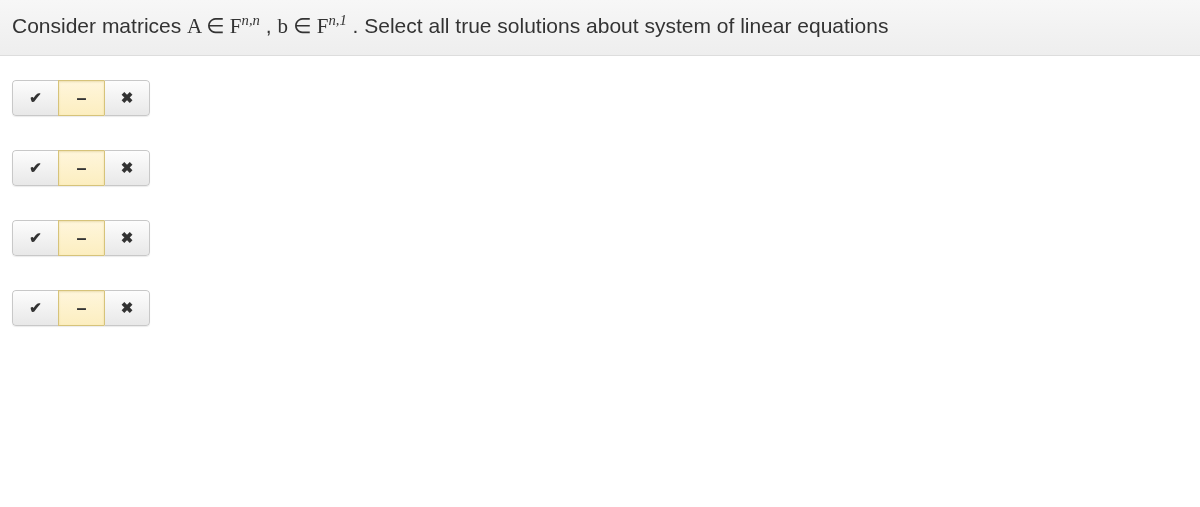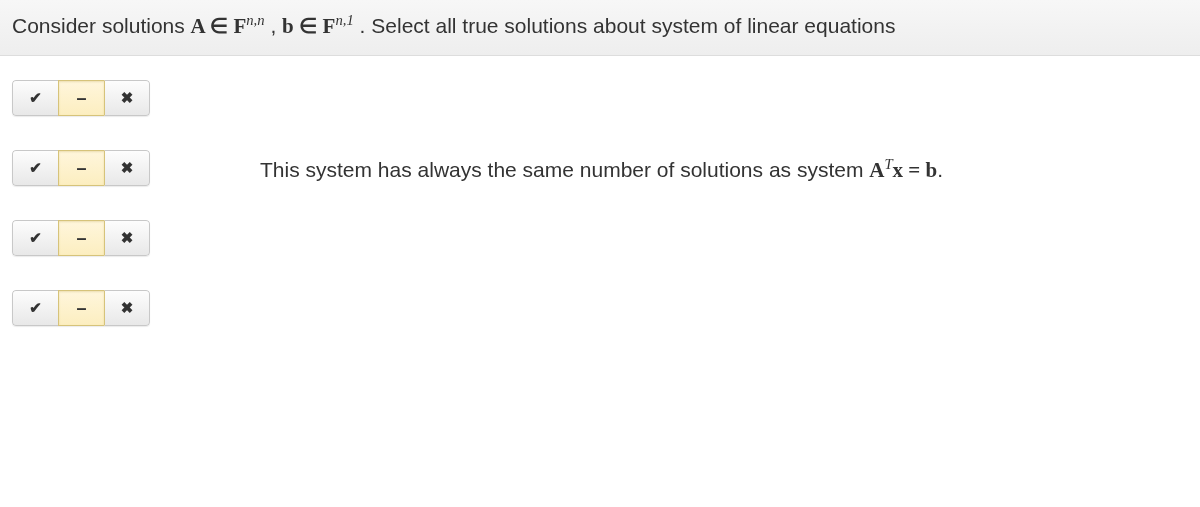--- a/index.html
+++ b/index.html
@@ -19,21 +19,21 @@
       padding: 10px 12px 14px 12px;
       border-bottom: 1px solid #ddd;
     }
     .question-header .line {
       line-height: 1.4;
     }
     .math {
       font-family: Georgia, "Times New Roman", serif;
     }
     .math strong {
-      font-weight: bold;
+      font-weight: normal;
       text-align: right;
     }
     .math sup {
       font-size: 0.7em;
     }
     .math em {
       font-style: italic;
     }
     .answers {
       padding: 24px 12px 10px 12px;
@@ -94,21 +94,21 @@
     .dash {
       font-weight: bold;
       font-size: 18px;
     }
   </style>
 </head>
 <body>
 
 <div class="question-header">
   <div class="line">
-    <span>Consider solutions </span>
+    <span>Consider matrices </span>
     <span class="math"><strong>A ∈ F</strong><sup><em>n,n</em></sup></span><span> , </span><span class="math"><strong>b ∈ F</strong><sup><em>n,1</em></sup></span><span> . Select all true solutions about system of linear equations</span>
   </div>
 </div>
 
 <div class="answers">
 
   <div class="answer-row">
     <div class="tri-toggle">
       <div class="seg">
           <span>✔</span>
@@ -126,23 +126,20 @@
     <div class="tri-toggle">
       <div class="seg">
           <span>✔</span>
         </div>
       <div class="seg active">
           <span class="dash">–</span>
         </div>
       <div class="seg">
           <span>✖</span>
         </div>
-    </div>
-    <div class="statement">
-      <span>This system has always the same number of solutions as system </span><span class="math"><strong>A</strong><sup><em>T</em></sup><strong>x = b</strong></span><span>.</span>
     </div>
   </div>
 
   <div class="answer-row">
     <div class="tri-toggle">
       <div class="seg">
           <span>✔</span>
         </div>
       <div class="seg active">
           <span class="dash">–</span>

